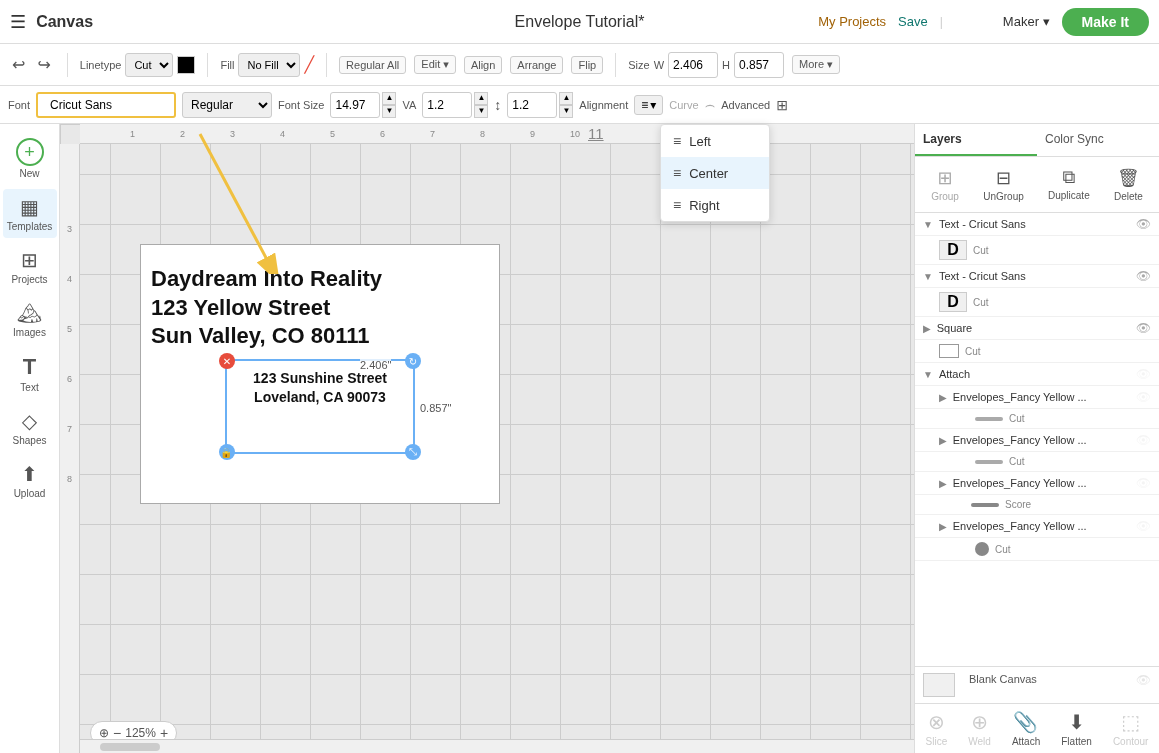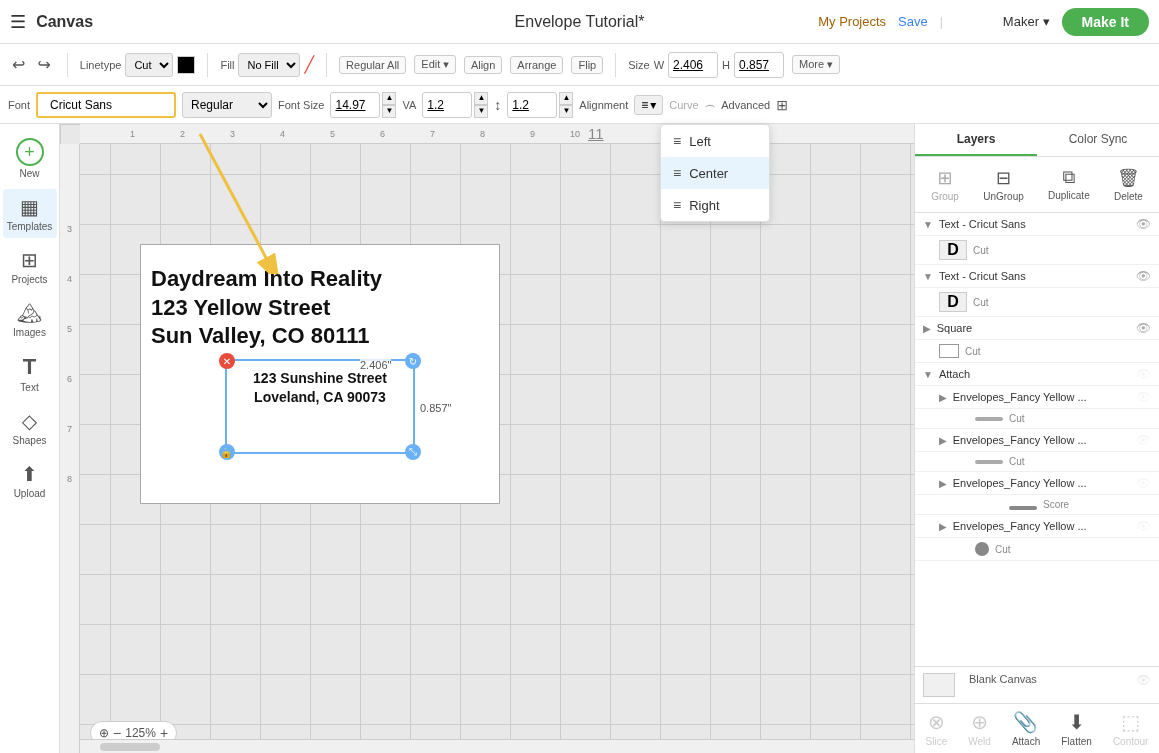--- a/index.html
+++ b/index.html
@@ -13,21 +13,21 @@
       align-items: center;
       border-bottom: 1px solid #ddd;
       padding: 0 10px;
       gap: 10px;
     }
     .header-menu-icon { font-size: 18px; cursor: pointer; color: #333; }
     .header-canvas-label { font-size: 16px; font-weight: bold; color: #333; margin-right: auto; }
     .header-title { font-size: 16px; font-weight: 500; color: #333; position: absolute; left: 50%; transform: translateX(-50%); }
     .header-right { display: flex; align-items: center; gap: 12px; margin-left: auto; }
     .my-projects-btn { color: #a16207; font-size: 13px; cursor: pointer; }
-    .save-btn { color: #3b82f6; font-size: 13px; cursor: pointer; }
+    .save-btn { color: #0f766e; font-size: 13px; cursor: pointer; }
     .divider-v { color: #ccc; }
     .maker-btn { display: flex; align-items: center; gap: 4px; color: #333; font-size: 13px; cursor: pointer; padding-left: 48px; }
     .make-it-btn { background: #4caf50; color: #fff; border: none; border-radius: 20px; padding: 6px 20px; font-size: 14px; font-weight: bold; cursor: pointer; }
 
     
     .toolbar {
       background: #fff;
       height: 42px;
       border-bottom: 1px solid #ddd;
       display: flex;
@@ -50,21 +50,21 @@
       border-bottom: 1px solid #ddd;
       display: flex;
       align-items: center;
       padding: 0 8px;
       gap: 6px;
     }
     .font-label { font-size: 11px; color: #555; }
     .font-input { font-size: 12px; border: 2px solid #f0c040; border-radius: 3px; padding: 2px 12px; height: 26px; width: 140px; }
     .style-select { font-size: 12px; border: 1px solid #ccc; border-radius: 3px; padding: 2px 4px; height: 26px; width: 90px; }
     .font-size-group { display: flex; align-items: center; gap: 2px; }
-    .font-size-input { width: 50px; border: 1px solid #ccc; border-radius: 3px; padding: 2px 4px; height: 26px; font-size: 12px; text-decoration: underline; }
+    .font-size-input { width: 50px; border: 1px solid #ccc; border-radius: 3px; padding: 2px 4px; height: 26px; font-size: 12px; }
     .spin-btns { display: flex; flex-direction: column; height: 26px; }
     .spin-btn { background: #f0f0f0; border: 1px solid #ccc; font-size: 8px; height: 13px; width: 14px; cursor: pointer; line-height: 1; display: flex; align-items: center; justify-content: center; }
     .letter-space-group { display: flex; align-items: center; gap: 2px; }
     .line-space-group { display: flex; align-items: center; gap: 2px; }
     .align-btn { background: #f0f0f0; border: 1px solid #ccc; border-radius: 3px; padding: 2px 6px; cursor: pointer; font-size: 12px; display: flex; align-items: center; gap: 2px; }
 
     
     .main-layout {
       display: flex;
       height: calc(753px - 44px - 42px - 38px);
@@ -238,21 +238,21 @@
       display: flex;
       flex-direction: column;
     }
     .right-panel-tabs {
       display: flex;
       border-bottom: 1px solid #ddd;
     }
     .panel-tab {
       flex: 1;
       padding: 8px;
-      text-align: center;
+      text-align: left;
       font-size: 12px;
       color: #555;
       cursor: pointer;
       border-bottom: 2px solid transparent;
     }
     .panel-tab.active {
       border-bottom: 2px solid #4caf50;
       color: #333;
       font-weight: bold;
     }
@@ -668,21 +668,21 @@
       <div class="layer-item" style="padding-left:60px;">
         <div class="layer-line"></div>
         <span class="layer-cut">Cut</span>
       </div>
 
       <div class="layer-item layer-sub">
         <span class="layer-chevron">▶</span>
         <span class="layer-name">Envelopes_Fancy Yellow ...</span>
         <span class="layer-eye hidden" style="opacity:0.3;">👁</span>
       </div>
-      <div class="layer-item" style="padding-left:94px;align-items:flex-end;">
+      <div class="layer-item" style="padding-left:56px;">
         <div class="layer-line-score"></div>
         <span class="layer-cut">Score</span>
       </div>
 
       <div class="layer-item layer-sub">
         <span class="layer-chevron">▶</span>
         <span class="layer-name">Envelopes_Fancy Yellow ...</span>
         <span class="layer-eye hidden" style="opacity:0.3;">👁</span>
       </div>
       <div class="layer-item" style="padding-left:60px;">

